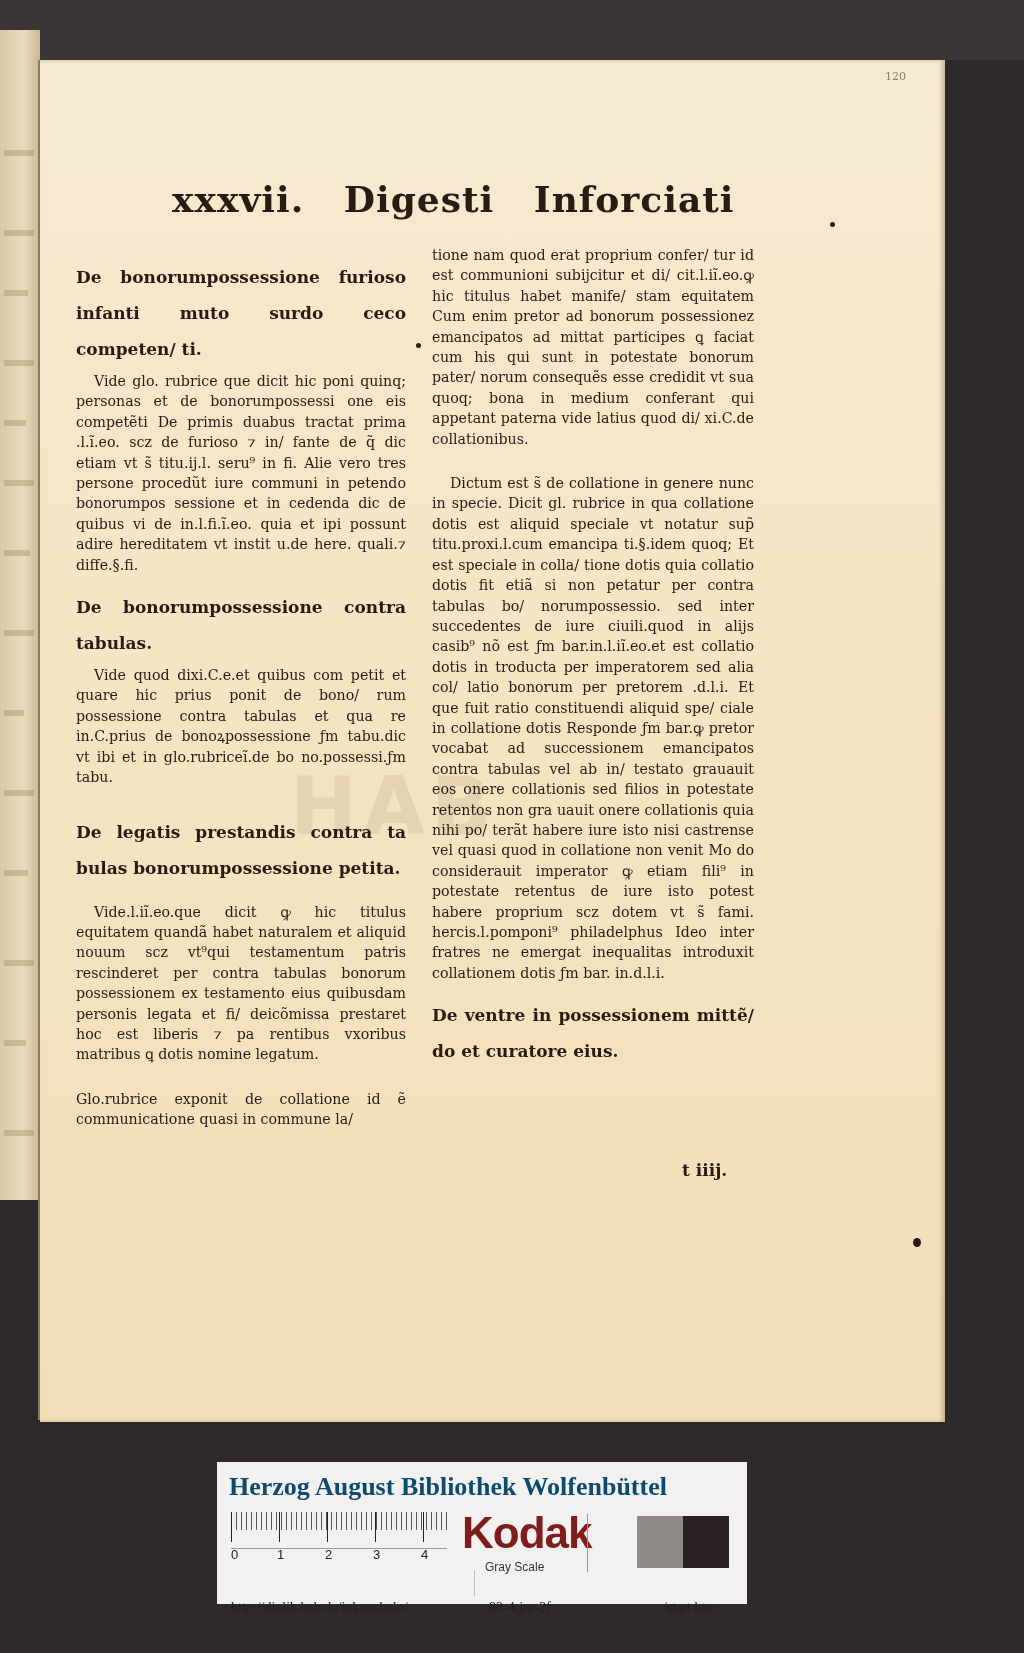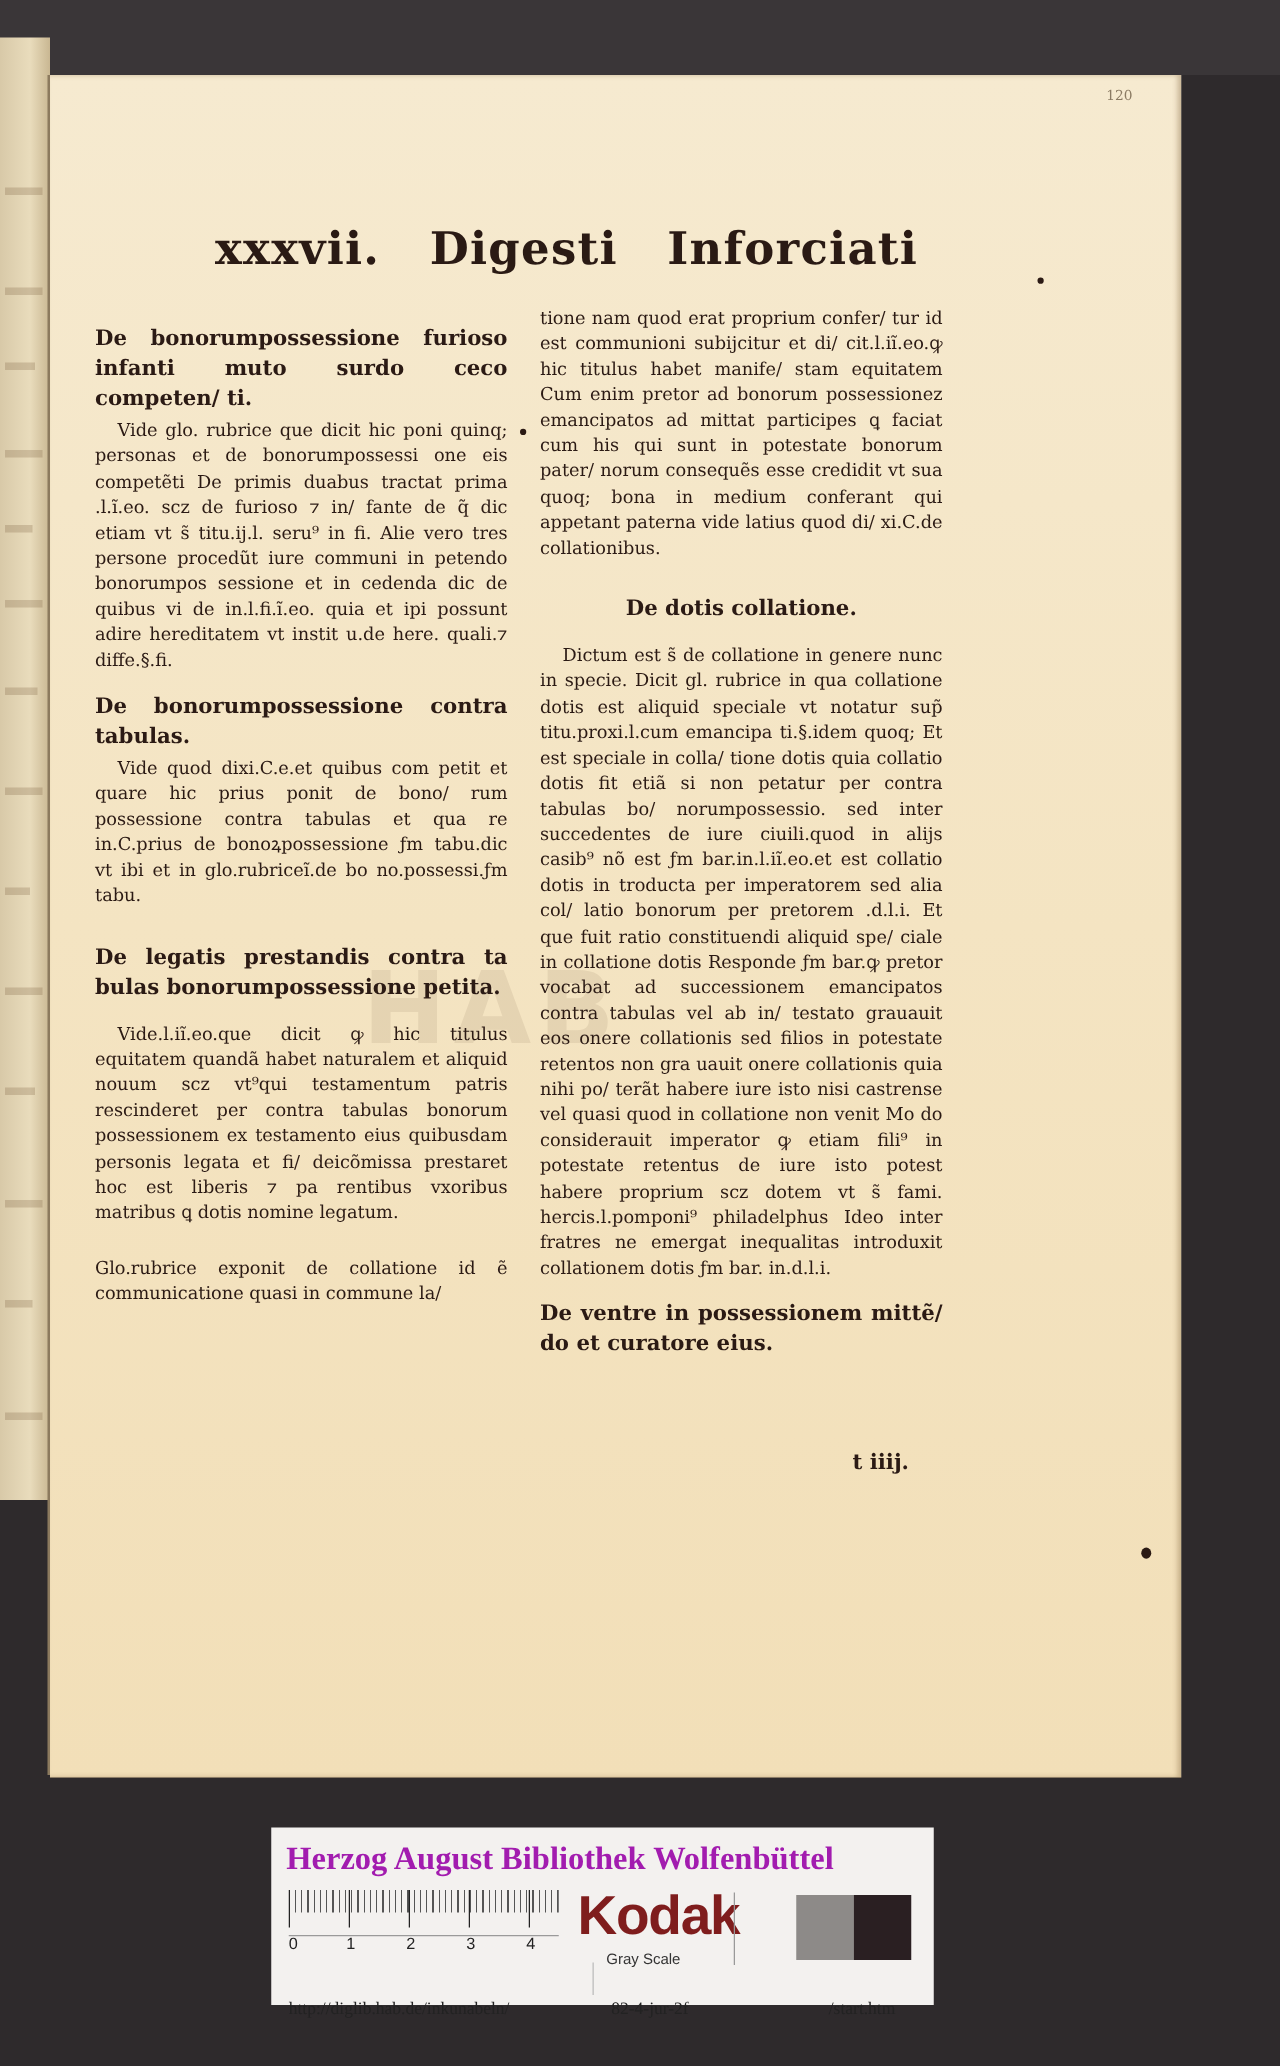--- a/index.html
+++ b/index.html
@@ -32,40 +32,40 @@
   }
   .running-head span { margin-right: 26px; margin-top: 29px; }
   .col {
     position: absolute; top: 245px; width: 330px;
     font-family: "DejaVu Serif", serif; color: #2b1a14;
     font-size: 14.2px; line-height: 20.4px;
   }
   .col.left { left: 76px; }
   .col.right { left: 432px; width: 322px; }
   .col p { margin: 0; text-align: justify; }
-  .col .heading { font-weight: bold; font-size: 17px; line-height: 24px; margin: 14px 0 4px 0; }
+  .col .heading { font-weight: bold; font-size: 17px; line-height: 36px; margin: 14px 0 4px 0; }
   .col .heading.center { text-align: center; }
   .col .indent { text-indent: 18px; }
   .col .gap { height: 12px; }
   .signature {
     position: absolute; left: 682px; top: 1160px; font-weight: bold; font-size: 17px; color: #2b1a14;
   }
   .dot { position: absolute; border-radius: 50%; background: #2b1a14; }
   .watermark {
     position: absolute; left: 290px; top: 760px; font-size: 80px; font-weight: bold;
     color: rgba(160,140,110,0.18); font-family: "DejaVu Sans", sans-serif; letter-spacing: 6px;
   }
   
   .card {
     position: absolute; left: 217px; top: 1462px; width: 530px; height: 142px;
     background: #f3f1ef;
   }
   .card-title {
     position: absolute; left: 12px; top: 10px; width: 510px;
-    font-family: "Liberation Serif", serif; font-weight: bold; font-size: 26px; color: #a21caf;
+    font-family: "Liberation Serif", serif; font-weight: bold; font-size: 26px; color: #0c4a6e;
     white-space: nowrap;
   }
   .ruler {
     position: absolute; left: 14px; top: 50px; width: 216px; height: 36px;
     border-bottom: 1px solid #9a9a9a;
     background-image: repeating-linear-gradient(90deg, #555 0 1px, transparent 1px 5px);
     background-size: 100% 18px; background-repeat: no-repeat;
   }
   .ruler .major { position: absolute; top: 0; width: 1px; height: 30px; background: #222; }
   .ruler-labels { position: absolute; left: 14px; top: 85px; width: 230px; font-family: "Liberation Sans", sans-serif; font-size: 13px; color: #222; }
@@ -137,21 +137,20 @@
 
   <div class="gap"></div>
   <div class="gap"></div>
   <p>Glo.rubrice exponit de collatione id ẽ communicatione quasi in commune la/</p>
 </div>
 
 <div class="col right">
   <p>tione nam quod erat proprium confer/ tur id est communioni subijcitur et di/ cit.l.iĩ.eo.ꝙ hic titulus habet manife/ stam equitatem Cum enim pretor ad bonorum possessionez emancipatos ad mittat participes ꝗ faciat cum his qui sunt in potestate bonorum pater/ norum consequẽs esse credidit vt sua quoq; bona in medium conferant qui appetant paterna vide latius quod di/ xi.C.de collationibus.</p>
 
   <div class="gap"></div>
-  <p class="heading center">De dotis collatione.</p>
   <div class="gap"></div>
   <p class="indent">Dictum est s̃ de collatione in genere nunc in specie. Dicit gl. rubrice in qua collatione dotis est aliquid speciale vt notatur sup̃ titu.proxi.l.cum emancipa ti.§.idem quoq; Et est speciale in colla/ tione dotis quia collatio dotis fit etiã si non petatur per contra tabulas bo/ norumpossessio. sed inter succedentes de iure ciuili.quod in alijs casib⁹ nõ est ƒm bar.in.l.iĩ.eo.et est collatio dotis in troducta per imperatorem sed alia col/ latio bonorum per pretorem .d.l.i. Et que fuit ratio constituendi aliquid spe/ ciale in collatione dotis Responde ƒm bar.ꝙ pretor vocabat ad successionem emancipatos contra tabulas vel ab in/ testato grauauit eos onere collationis sed filios in potestate retentos non gra uauit onere collationis quia nihi po/ terãt habere iure isto nisi castrense vel quasi quod in collatione non venit Mo do considerauit imperator ꝙ etiam fili⁹ in potestate retentus de iure isto potest habere proprium scz dotem vt s̃ fami. hercis.l.pomponi⁹ philadelphus Ideo inter fratres ne emergat inequalitas introduxit collationem dotis ƒm bar. in.d.l.i.</p>
 
   <p class="heading">De ventre in possessionem mittẽ/ do et curatore eius.</p>
 </div>
 
 <div class="signature">t iiij.</div>
 
 <div class="dot" style="left:830px;top:222px;width:5px;height:5px"></div>
 <div class="dot" style="left:416px;top:343px;width:5px;height:5px"></div>

